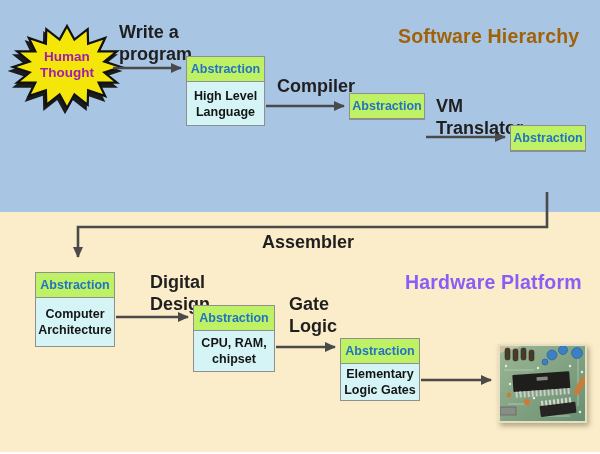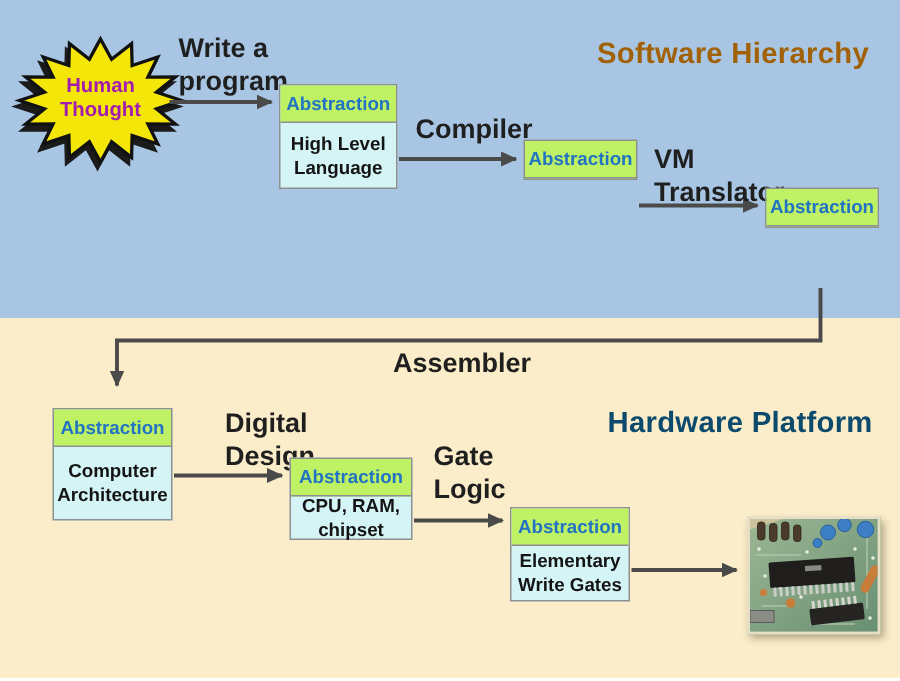--- a/index.html
+++ b/index.html
@@ -7,21 +7,21 @@
     position:relative; width:600px; height:454px; overflow:hidden;
     font-family:"Liberation Sans", sans-serif;
     border-bottom:2px solid #ffffff;
     box-sizing:border-box;
   }
   .bg-soft { position:absolute; left:0; top:0; width:600px; height:212px; background:#A8C6E4; }
   .bg-hard { position:absolute; left:0; top:212px; width:600px; height:242px; background:#FBEDC9; }
 
   .title { position:absolute; font-size:19.5px; font-weight:700; letter-spacing:0.2px; }
   .title.soft { left:398px; top:25px; color:#a16207; }
-  .title.hard { left:405px; top:271px; color:#0c4a6e; }
+  .title.hard { left:405px; top:271px; color:#8b5cf6; }
 
   .label {
     position:absolute; font-size:18px; font-weight:700; color:#1f1f1f;
     line-height:1.22; white-space:pre-line;
   }
 
   .abs-box {
     position:absolute; border:1.5px solid #8f8f8f; background:#D5F4F6;
     box-sizing:border-box;
   }
@@ -110,27 +110,27 @@
   <div class="abs-box" style="left:510px; top:125px; width:76px;">
     <div class="abs-header">Abstraction</div>
   </div>
   <div class="abs-box" style="left:35px; top:272px; width:80px;">
     <div class="abs-header">Abstraction</div>
     <div class="abs-body" style="height:48px;">Computer
 Architecture</div>
   </div>
   <div class="abs-box" style="left:193px; top:305px; width:82px;">
     <div class="abs-header">Abstraction</div>
-    <div class="abs-body" style="height:28px;">CPU, RAM,
+    <div class="abs-body" style="height:40px;">CPU, RAM,
 chipset</div>
   </div>
   <div class="abs-box" style="left:340px; top:338px; width:80px;">
     <div class="abs-header">Abstraction</div>
     <div class="abs-body" style="height:36px;">Elementary
-Write Gates</div>
+Logic Gates</div>
   </div>
 
   <div class="photo">
     <svg width="85" height="75" viewBox="0 0 85 75">
       <defs>
         <linearGradient id="pcb" x1="0" y1="0" x2="1" y2="1">
           <stop offset="0" stop-color="#9CB794"></stop>
           <stop offset="1" stop-color="#688F72"></stop>
         </linearGradient>
       </defs>

